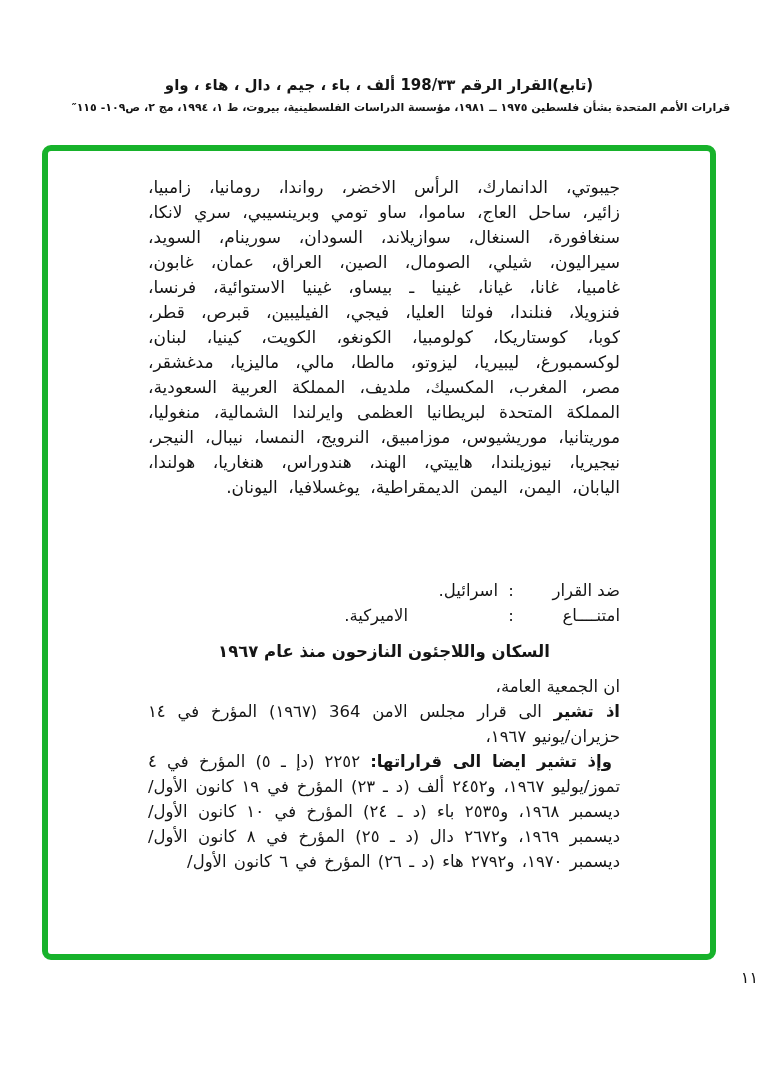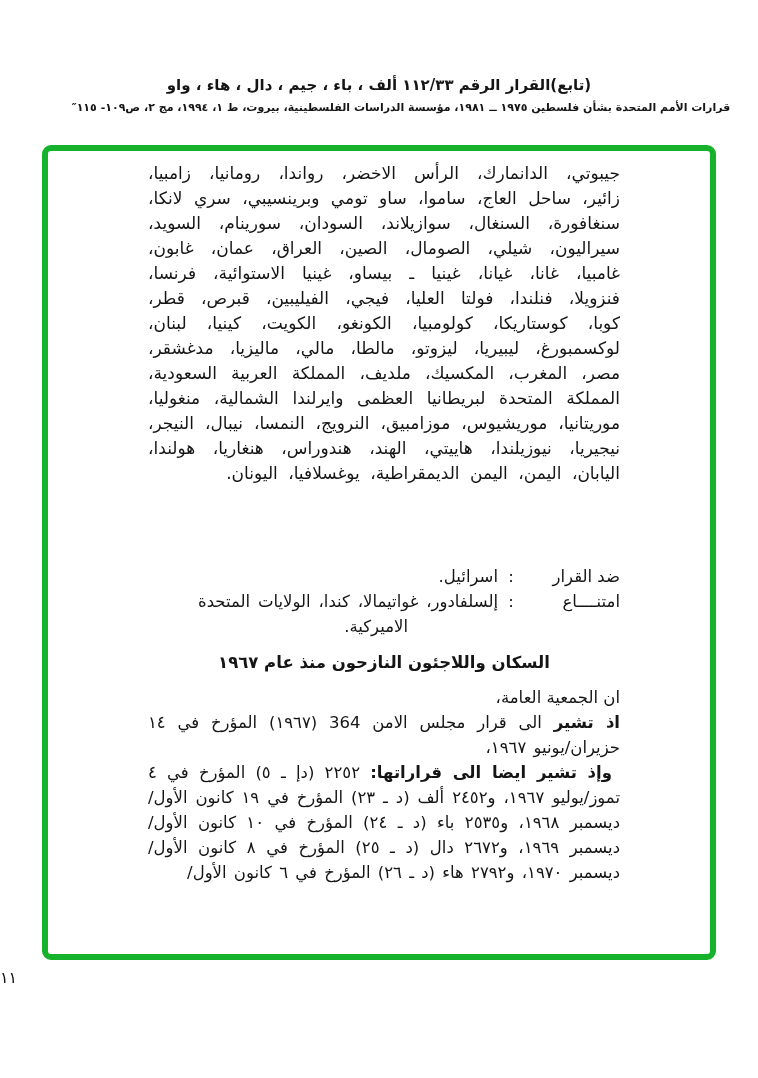--- a/index.html
+++ b/index.html
@@ -17,21 +17,21 @@
   }
   .h1 { font-size: 15px; font-weight: bold; }
   .h2 { font-size: 11px; font-weight: bold; margin-top: 7px; padding-left: 44px; }
 
   .green-box {
     position: absolute; left: 42px; top: 145px;
     width: 674px; height: 815px;
     box-sizing: border-box;
     border: 6px solid #17b22b;
     border-radius: 9px;
-    padding: 10px 90px 0 100px;
+    padding: 24px 90px 0 100px;
   }
 
   .countries {
     margin: 0;
     font-size: 17px; line-height: 25px;
     text-align: justify;
     word-spacing: 5px;
     height: 403px; overflow: hidden;
   }
 
@@ -48,47 +48,47 @@
 
   .section-letter { text-align: center; font-weight: bold; font-size: 16.5px; margin-top: 17px; line-height: 25px; }
   .section-title  { text-align: center; font-weight: bold; font-size: 16.5px; margin-top: 11px; line-height: 25px; }
   .intro { font-weight: normal; margin: 10px 0 0 0; font-size: 16.5px; line-height: 25px; }
   .para  { margin: 0; font-size: 16.5px; line-height: 25px; text-align: justify; word-spacing: 2px; }
   .para .lead { font-weight: bold; }
   .para2 { text-indent: 8px; }
 
   .page-number {
     position: absolute; top: 968px; left: 0; right: 0;
-    text-align: left; font-size: 16px;
+    text-align: right; font-size: 16px;
   }
 </style>
 </head>
 <body>
 
 <div class="page">
 
   <div class="header">
-    <div class="h1">(تابع)القرار الرقم ١١٢/٣٣ ألف ، باء ، جيم ، دال ، هاء ، واو</div>
+    <div class="h1">(تابع)القرار الرقم 198/٣٣ ألف ، باء ، جيم ، دال ، هاء ، واو</div>
     <div class="h2">قرارات الأمم المتحدة بشأن فلسطين ١٩٧٥ ــ ١٩٨١، مؤسسة الدراسات الفلسطينية، بيروت، ط ١، ١٩٩٤، مج ٢، ص١٠٩- ١١٥″</div>
   </div>
 
   <div class="green-box">
 
     <p class="countries">جيبوتي، الدانمارك، الرأس الاخضر، رواندا، رومانيا، زامبيا، زائير، ساحل العاج، ساموا، ساو تومي وبرينسيبي، سري لانكا، سنغافورة، السنغال، سوازيلاند، السودان، سورينام، السويد، سيراليون، شيلي، الصومال، الصين، العراق، عمان، غابون، غامبيا، غانا، غيانا، غينيا ـ بيساو، غينيا الاستوائية، فرنسا، فنزويلا، فنلندا، فولتا العليا، فيجي، الفيليبين، قبرص، قطر، كوبا، كوستاريكا، كولومبيا، الكونغو، الكويت، كينيا، لبنان، لوكسمبورغ، ليبيريا، ليزوتو، مالطا، مالي، ماليزيا، مدغشقر، مصر، المغرب، المكسيك، ملديف، المملكة العربية السعودية، المملكة المتحدة لبريطانيا العظمى وايرلندا الشمالية، منغوليا، موريتانيا، موريشيوس، موزامبيق، النرويج، النمسا، نيبال، النيجر، نيجيريا، نيوزيلندا، هاييتي، الهند، هندوراس، هنغاريا، هولندا، اليابان، اليمن، اليمن الديمقراطية، يوغسلافيا، اليونان.</p>
 
     <div class="vote-row against">
       <span class="vote-label">ضد القرار</span>
       <span class="vote-colon">:</span>
       <span class="vote-value">اسرائيل.</span>
     </div>
 
     <div class="vote-row abstain">
       <span class="vote-label">امتنــــاع</span>
       <span class="vote-colon">:</span>
-      <span class="vote-value"><span>إلسلفادور، غواتيمالا، كندا، الولايات المتحدة</span><span class="cont">الاميركية.</span></span>
+      <span class="vote-value"><span class="cont">الاميركية.</span></span>
     </div>
 
     <div class="section-title">السكان واللاجئون النازحون منذ عام ١٩٦٧</div>
 
     <p class="intro">ان الجمعية العامة،</p>
 
     <p class="para para1"><span class="lead">اذ تشير</span><span> الى قرار مجلس الامن 364 (١٩٦٧) المؤرخ في ١٤ حزيران/يونيو ١٩٦٧،</span></p>
 
     <p class="para para2"><span class="lead">وإذ تشير ايضا الى قراراتها:</span><span> ٢٢٥٢ (دإ ـ ٥) المؤرخ في ٤ تموز/يوليو ١٩٦٧، و٢٤٥٢ ألف (د ـ ٢٣) المؤرخ في ١٩ كانون الأول/ديسمبر ١٩٦٨، و٢٥٣٥ باء (د ـ ٢٤) المؤرخ في ١٠ كانون الأول/ديسمبر ١٩٦٩، و٢٦٧٢ دال (د ـ ٢٥) المؤرخ في ٨ كانون الأول/ديسمبر ١٩٧٠، و٢٧٩٢ هاء (د ـ ٢٦) المؤرخ في ٦ كانون الأول/</span></p>
 

